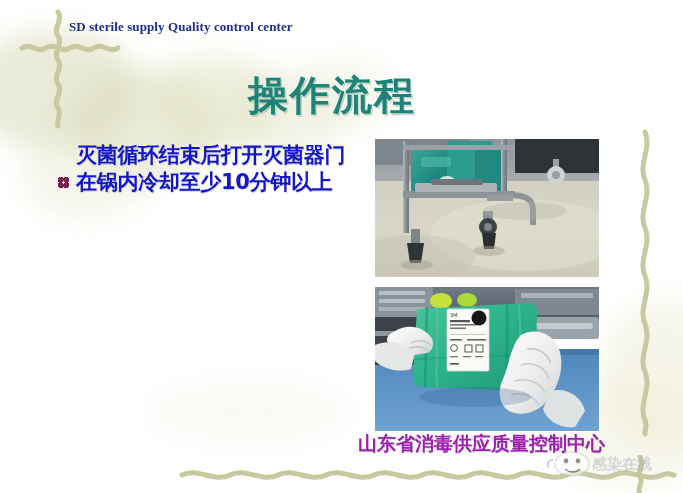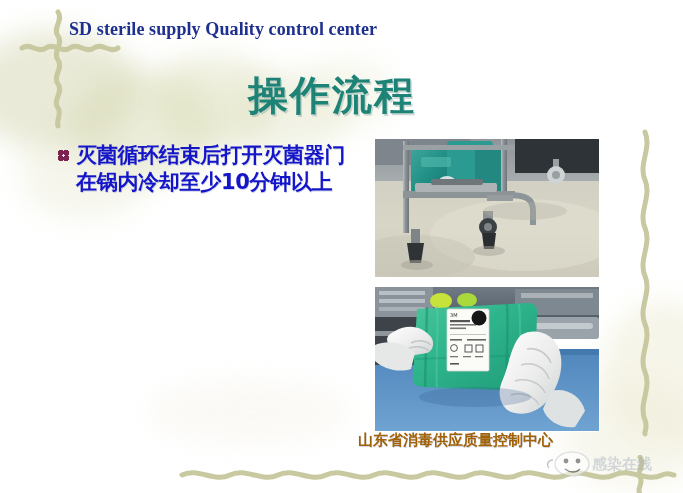--- a/index.html
+++ b/index.html
@@ -39,21 +39,21 @@
   #deco-vline-r    { left: 630px; top: 128px; width: 30px;  height: 310px; }
   #deco-hline-b    { left: 178px; top: 455px; width: 500px; height: 40px; }
 
   
   #header-title {
     position: absolute;
     left: 69px;
     top: 19px;
     font-family: "Liberation Serif", "DejaVu Serif", serif;
     font-weight: bold;
-    font-size: 18px;
+    font-size: 13px;
     letter-spacing: 0.1px;
     color: #1d2f8f;
     white-space: nowrap;
   }
 
   
   #slide-title {
     position: absolute;
     left: 248px;
     top: 68px;
@@ -68,21 +68,21 @@
 
   
   #bullet-list {
     position: absolute;
     left: 55px;
     top: 142px;
     width: 300px;
   }
   .bullet-item {
     display: flex;
-    align-items: flex-start;
+    align-items: flex-end;
     margin-bottom: 7px;
   }
   .bullet-marker {
     flex: 0 0 auto;
     width: 18px;
     height: 26px;
     position: relative;
     margin-right: 3px;
   }
   .bullet-marker::before {
@@ -119,23 +119,23 @@
   #photo-pack    { left: 375px; top: 287px; width: 224px; height: 144px; }
   .photo svg { display: block; width: 100%; height: 100%; }
 
   
   #footer-caption {
     position: absolute;
     left: 358px;
     top: 431px;
     font-family: Liberation Serif, serif;
     font-weight: bold;
-    font-size: 15px;
+    font-size: 19px;
     letter-spacing: 0px;
-    color: #a16207;
+    color: #a21caf;
     white-space: nowrap;
     text-shadow: 0.6px 0.6px 0 rgba(160,170,205,0.45);
   }
 
   
   #watermark {
     position: absolute;
     left: 544px;
     top: 448px;
     width: 132px;

